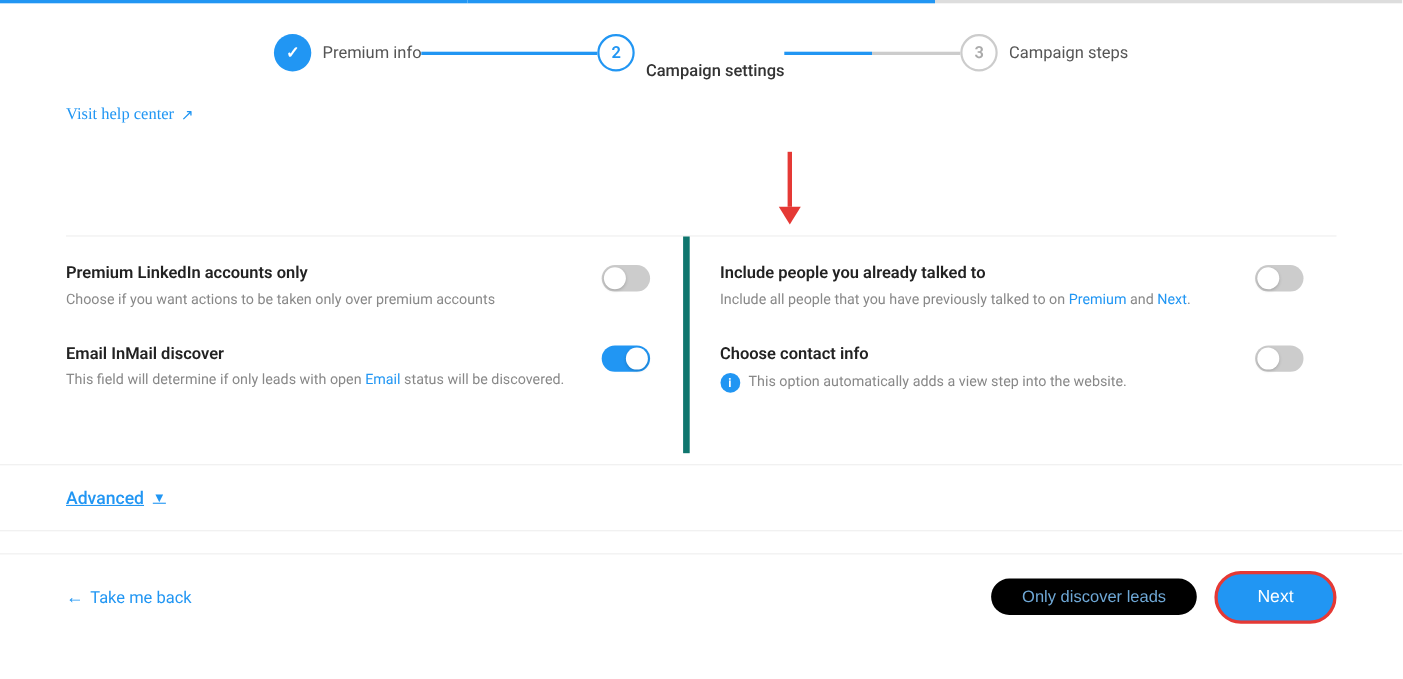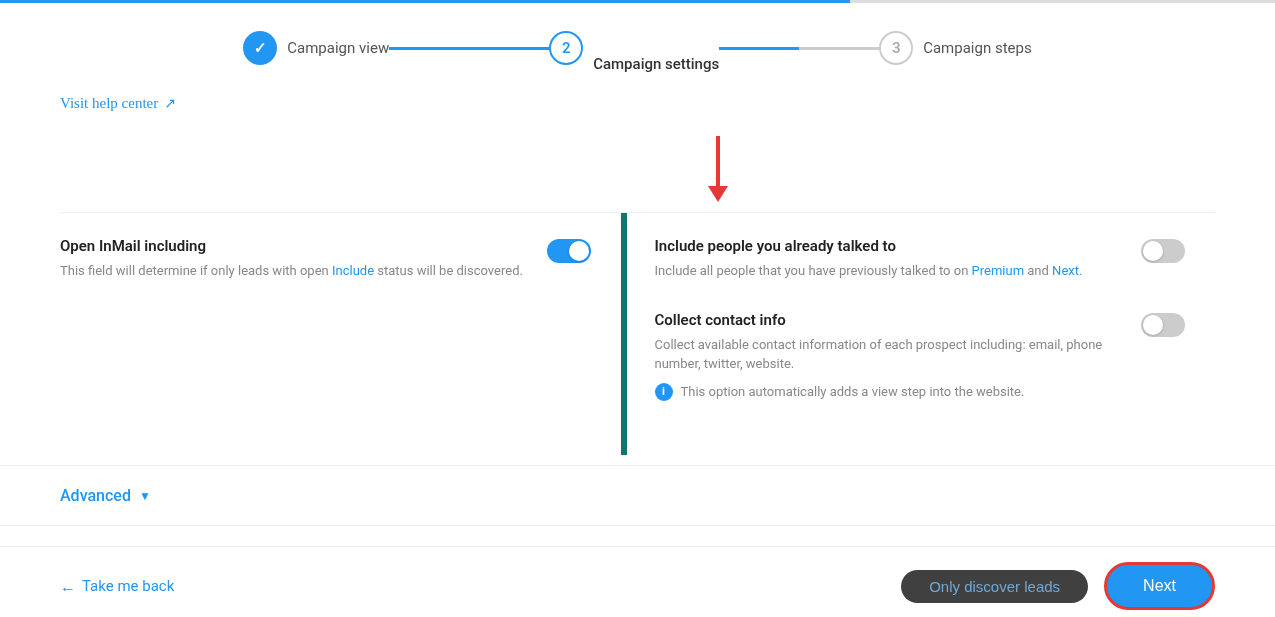--- a/index.html
+++ b/index.html
@@ -214,20 +214,21 @@
       margin: 10px 0 20px;
     }
     .advanced-toggle {
       display: flex;
       align-items: center;
       gap: 8px;
       cursor: pointer;
       color: #2196f3;
       font-size: 16px;
       font-weight: 500;
+      text-decoration: underline;
     }
     .chevron-icon {
       font-size: 12px;
       color: #2196f3;
     }
 
     
     .bottom-bar {
       display: flex;
       align-items: center;
@@ -247,21 +248,21 @@
     }
     .back-arrow {
       font-size: 16px;
     }
     .bottom-right {
       display: flex;
       gap: 16px;
       align-items: center;
     }
     .btn-only-discover {
-      background: #404040;
+      background: #000000;
       color: #6fa8d6;
       border: none;
       border-radius: 25px;
       padding: 8px 28px;
       font-size: 15px;
       cursor: pointer;
       font-weight: 400;
     }
     .btn-next {
       background: #2196f3;
@@ -302,21 +303,21 @@
 
 <div class="top-progress">
   <div class="progress-seg-done"></div>
   <div class="progress-seg-partial"></div>
   <div class="progress-seg-empty"></div>
 </div>
 
 <div class="stepper">
   <div class="stepper-item">
     <div class="step-circle done">✓</div>
-    <span class="step-label">Campaign view</span>
+    <span class="step-label">Premium info</span>
   </div>
   <div class="stepper-line completed"></div>
   <div class="stepper-item">
     <div class="step-circle active">2</div>
     <span class="step-label active">Campaign settings</span>
   </div>
   <div class="stepper-line partial"></div>
   <div class="stepper-item">
     <div class="step-circle inactive">3</div>
     <span class="step-label">Campaign steps</span>
@@ -336,26 +337,35 @@
     <div style="position:relative; height: 66px; width: 20px; left: 80px;">
       <div style="position:absolute; left:8px; top:0; width:4px; height:50px; background:#e53935;"></div>
       <div style="position:absolute; left:0; top:50px; width:0; height:0; border-left:10px solid transparent; border-right:10px solid transparent; border-top:16px solid #e53935;"></div>
     </div>
   </div>
 
   <div class="settings-grid">
 
     <div class="settings-col">
 
-
       <div class="setting-row">
         <div class="setting-text">
-          <div class="setting-title">Open InMail including</div>
+          <div class="setting-title">Premium LinkedIn accounts only</div>
+          <div class="setting-desc">Choose if you want actions to be taken only over premium accounts</div>
+        </div>
+        <div class="toggle off">
+          <div class="toggle-knob"></div>
+        </div>
+      </div>
+
+      <div class="setting-row">
+        <div class="setting-text">
+          <div class="setting-title">Email InMail discover</div>
           <div class="setting-desc">
-            This field will determine if only leads with open <span style="color:#2196f3;">Include</span> status will be discovered.
+            This field will determine if only leads with open <span style="color:#2196f3;">Email</span> status will be discovered.
           </div>
         </div>
         <div class="toggle on">
           <div class="toggle-knob"></div>
         </div>
       </div>
 
     </div>
 
     <div class="settings-col">
@@ -367,22 +377,21 @@
             Include all people that you have previously talked to on <span style="color:#2196f3;">Premium</span> and <span style="color:#2196f3;">Next</span>.
           </div>
         </div>
         <div class="toggle off">
           <div class="toggle-knob"></div>
         </div>
       </div>
 
       <div class="setting-row">
         <div class="setting-text">
-          <div class="setting-title">Collect contact info</div>
-          <div class="setting-desc">Collect available contact information of each prospect including: email, phone number, twitter, website.</div>
+          <div class="setting-title">Choose contact info</div>
           <div class="info-note">
             <div class="info-icon">i</div>
             <span class="info-text">This option automatically adds a view step into the website.</span>
           </div>
         </div>
         <div class="toggle off">
           <div class="toggle-knob"></div>
         </div>
       </div>
 

